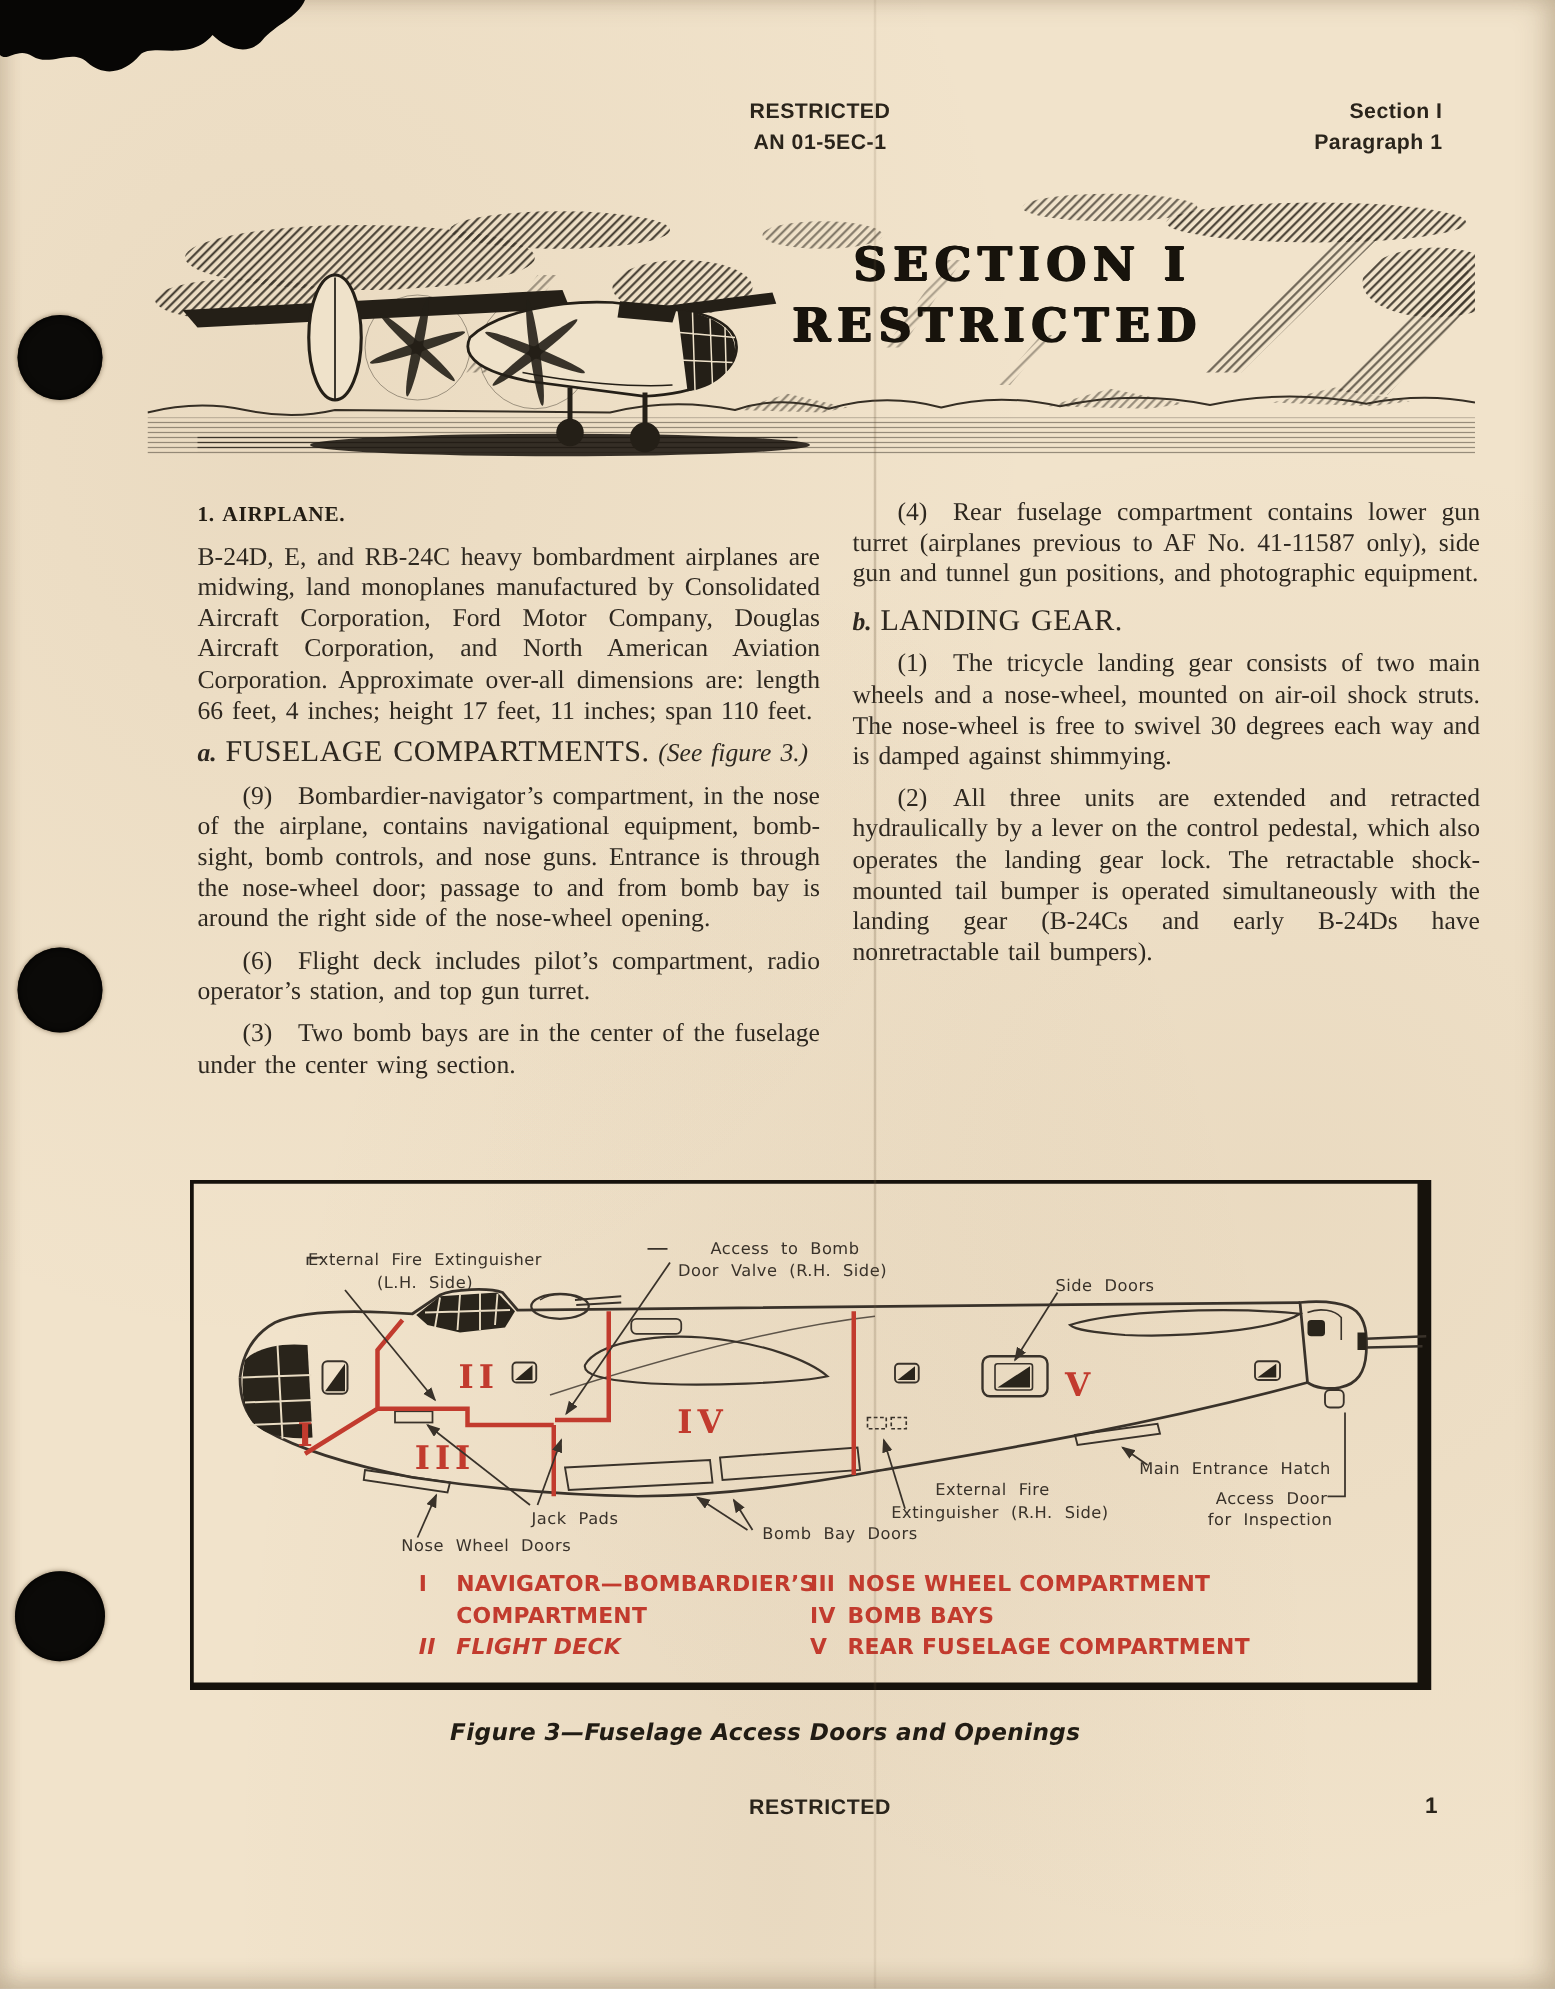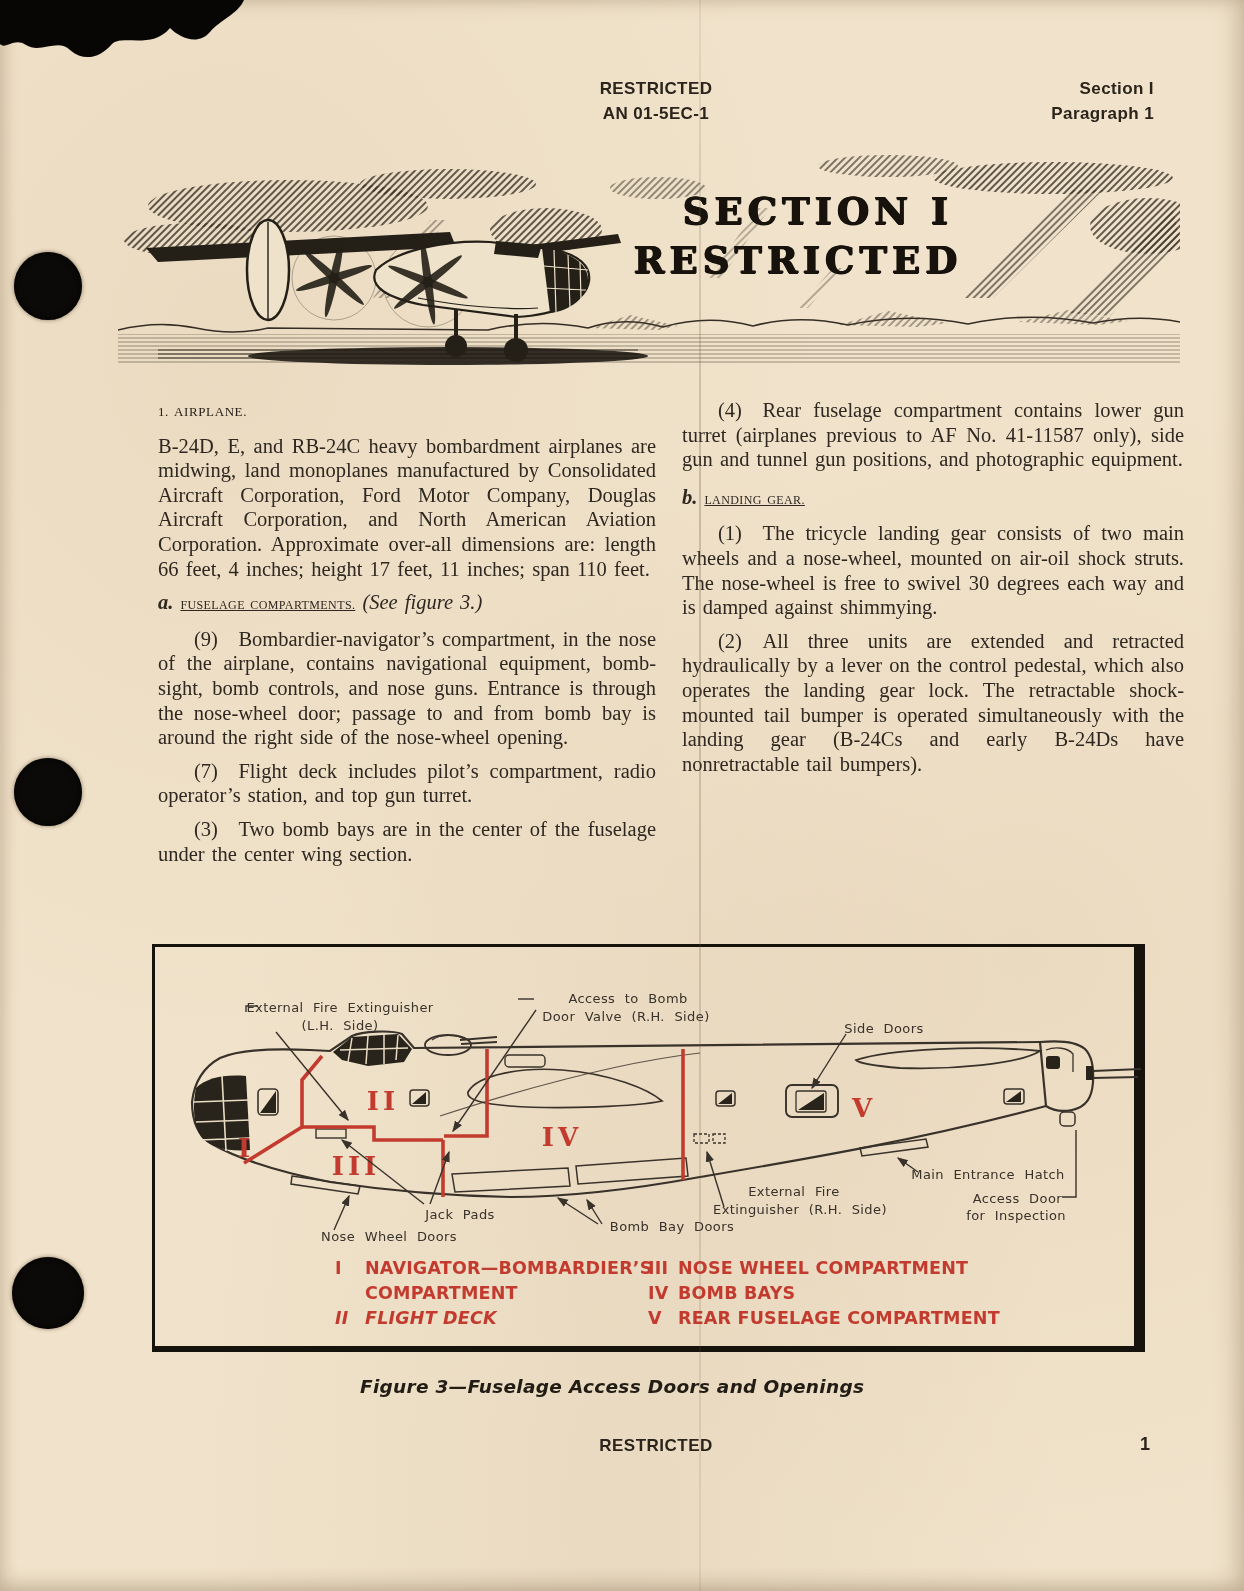--- a/index.html
+++ b/index.html
@@ -33,24 +33,24 @@
     text-align:center; letter-spacing:5px;
     text-shadow:.7px 0 0 #17130c, -.7px 0 0 #17130c, 0 .6px 0 #17130c;}
   .bt1{left:668px; top:189px; width:300px; font-size:37px;}
   .bt2{left:628px; top:238px; width:340px; font-size:37px;}
   
   .col{position:absolute; font-size:20.5px; line-height:24.6px; text-align:justify; word-spacing:2px; color:#2e2820;}
   .col-left{left:158px; top:400px; width:498px;}
   .col-right{left:682px; top:398px; width:502px;}
   .col p{margin:0 0 9px 0;}
   .col p.ind{text-indent:36px;}
-  .h-num{font-family:"Liberation Serif", serif; font-weight:normal; font-size:13px; letter-spacing:.6px; margin:0 0 8px 0; color:#231d14;}
+  .h-num{font-family:"Liberation Serif", serif; font-weight:bold; font-size:17px; letter-spacing:.6px; margin:0 0 8px 0; color:#231d14;}
   .subhead{margin:5px 0 9px 0; text-align:left;}
   .subhead .lead{font-style:italic; font-weight:bold; margin-right:7px;}
-  .subhead .capt{letter-spacing:.4px; margin-right:7px; font-size:12px;text-decoration:underline;}
+  .subhead .capt{letter-spacing:.4px; margin-right:7px; font-size:24px;}
   .subhead .see{font-style:italic;}
   .gap-top{margin-top:13px !important;}
   
   .figbox{position:absolute; left:152px; top:944px; width:993px; height:408px;
     border-top:3px solid #16120c; border-left:3px solid #16120c;
     border-bottom:6px solid #16120c; border-right:11px solid #16120c; box-sizing:border-box;}
   .figsvg{position:absolute; left:-3px; top:-3px; width:993px; height:408px;}
   .lbl{font-family:"DejaVu Sans", sans-serif; font-size:13px; fill:#39322a; word-spacing:5px; letter-spacing:.4px;}
   .ln{stroke:#39322a; fill:none;}
   .dk{fill:#29241b;}
@@ -155,21 +155,21 @@
     </g>
   </svg>
   <div class="btitle bt1">SECTION I</div>
   <div class="btitle bt2">RESTRICTED</div>
 
   <div class="col col-left">
     <p class="h-num">1. AIRPLANE.</p>
     <p>B-24D, E, and RB-24C heavy bombardment airplanes are midwing, land monoplanes manufactured by Consolidated Aircraft Corporation, Ford Motor Company, Douglas Aircraft Corporation, and North American Aviation Corporation. Approximate over-all dimensions are: length 66 feet, 4 inches; height 17 feet, 11 inches; span 110 feet.</p>
     <p class="subhead"><span class="lead">a.</span><span class="capt">FUSELAGE COMPARTMENTS.</span><span class="see">(See figure 3.)</span></p>
     <p class="ind">(9)  Bombardier-navigator’s compartment, in the nose of the airplane, contains navigational equipment, bomb-sight, bomb controls, and nose guns. Entrance is through the nose-wheel door; passage to and from bomb bay is around the right side of the nose-wheel opening.</p>
-    <p class="ind">(7)  Flight deck includes pilot’s compartment, radio operator’s station, and top gun turret.</p>
+    <p class="ind">(6)  Flight deck includes pilot’s compartment, radio operator’s station, and top gun turret.</p>
     <p class="ind">(3)  Two bomb bays are in the center of the fuselage under the center wing section.</p>
   </div>
 
   <div class="col col-right">
     <p class="ind">(4)  Rear fuselage compartment contains lower gun turret (airplanes previous to AF No. 41-11587 only), side gun and tunnel gun positions, and photographic equipment.</p>
     <p class="subhead gap-top"><span class="lead">b.</span><span class="capt">LANDING GEAR.</span></p>
     <p class="ind">(1)  The tricycle landing gear consists of two main wheels and a nose-wheel, mounted on air-oil shock struts. The nose-wheel is free to swivel 30 degrees each way and is damped against shimmying.</p>
     <p class="ind">(2)  All three units are extended and retracted hydraulically by a lever on the control pedestal, which also operates the landing gear lock. The retractable shock-mounted tail bumper is operated simultaneously with the landing gear (B-24Cs and early B-24Ds have nonretractable tail bumpers).</p>
   </div>
 

